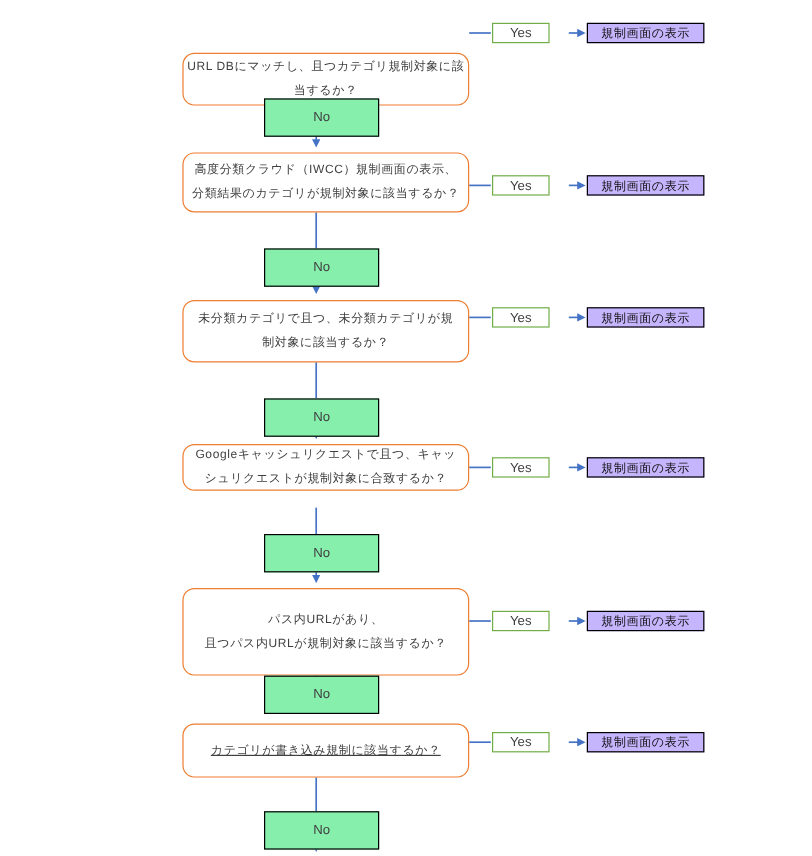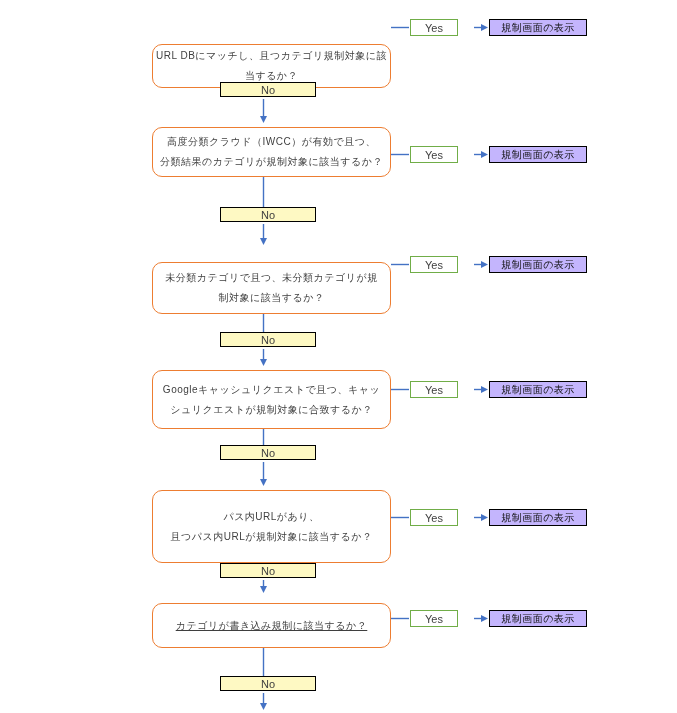--- a/index.html
+++ b/index.html
@@ -14,37 +14,37 @@
     font-size:10px;line-height:20px;color:#3f3f3f;white-space:pre-line;
     letter-spacing:0.5px;
   }
   .yes{
     position:absolute;left:410px;width:48px;height:17px;box-sizing:border-box;
     border:1.5px solid #70AD47;background:#ffffff;
     display:flex;align-items:center;justify-content:center;
     font-size:11px;color:#404040;
   }
   .no{
-    position:absolute;left:220px;width:96px;height:15px;box-sizing:border-box;
-    border:1.8px solid #000000;background:#fef9c3;
+    position:absolute;left:220px;width:96px;height:32px;box-sizing:border-box;
+    border:1.8px solid #000000;background:#86efac;
     display:flex;align-items:center;justify-content:center;
     font-size:11px;color:#404040;
   }
   .result{
     position:absolute;left:489px;width:98px;height:17px;box-sizing:border-box;
     border:1.5px solid #000000;background:#c4b5fd;
     display:flex;align-items:center;justify-content:center;
     font-size:10px;color:#111111;letter-spacing:0.5px;
   }
 
   
   .r0 .decision{top:8px;height:44px;margin-top:36px;}   .r0 .yes,.r0 .result{top:19px;}  .r0 .no{top:82px;}
   .r1 .decision{top:127px;height:50px;} .r1 .yes,.r1 .result{top:146px;} .r1 .no{top:207px;}
-  .r2 .decision{top:250px;height:52px;margin-top:12px;} .r2 .yes,.r2 .result{top:256px;} .r2 .no{top:332px;}
-  .r3 .decision{top:370px;height:59px;} .r3 .yes,.r3 .result{top:381px;} .r3 .no{top:445px;}
+  .r2 .decision{top:250px;height:52px;} .r2 .yes,.r2 .result{top:256px;} .r2 .no{top:332px;}
+  .r3 .decision{top:370px;height:39px;} .r3 .yes,.r3 .result{top:381px;} .r3 .no{top:445px;}
   .r4 .decision{top:490px;height:73px;} .r4 .yes,.r4 .result{top:509px;} .r4 .no{top:563px;}
   .r5 .decision{top:603px;height:45px;text-decoration:underline;} .r5 .yes,.r5 .result{top:610px;} .r5 .no{top:676px;}
 </style>
 </head>
 <body>
 
 <div id="canvas">
 
   <svg id="connectors" width="677" height="713" viewBox="0 0 677 713" xmlns="http://www.w3.org/2000/svg">
     <defs>
@@ -88,21 +88,21 @@
 
   <div class="row r0">
     <div class="decision">URL DBにマッチし、且つカテゴリ規制対象に該
 当するか？</div>
     <div class="yes">Yes</div>
     <div class="result">規制画面の表示</div>
     <div class="no">No</div>
   </div>
 
   <div class="row r1">
-    <div class="decision">高度分類クラウド（IWCC）が有効で且つ、
+    <div class="decision">高度分類クラウド（IWCC）規制画面の表示、
 分類結果のカテゴリが規制対象に該当するか？</div>
     <div class="yes">Yes</div>
     <div class="result">規制画面の表示</div>
     <div class="no">No</div>
   </div>
 
   <div class="row r2">
     <div class="decision">未分類カテゴリで且つ、未分類カテゴリが規
 制対象に該当するか？</div>
     <div class="yes">Yes</div>

